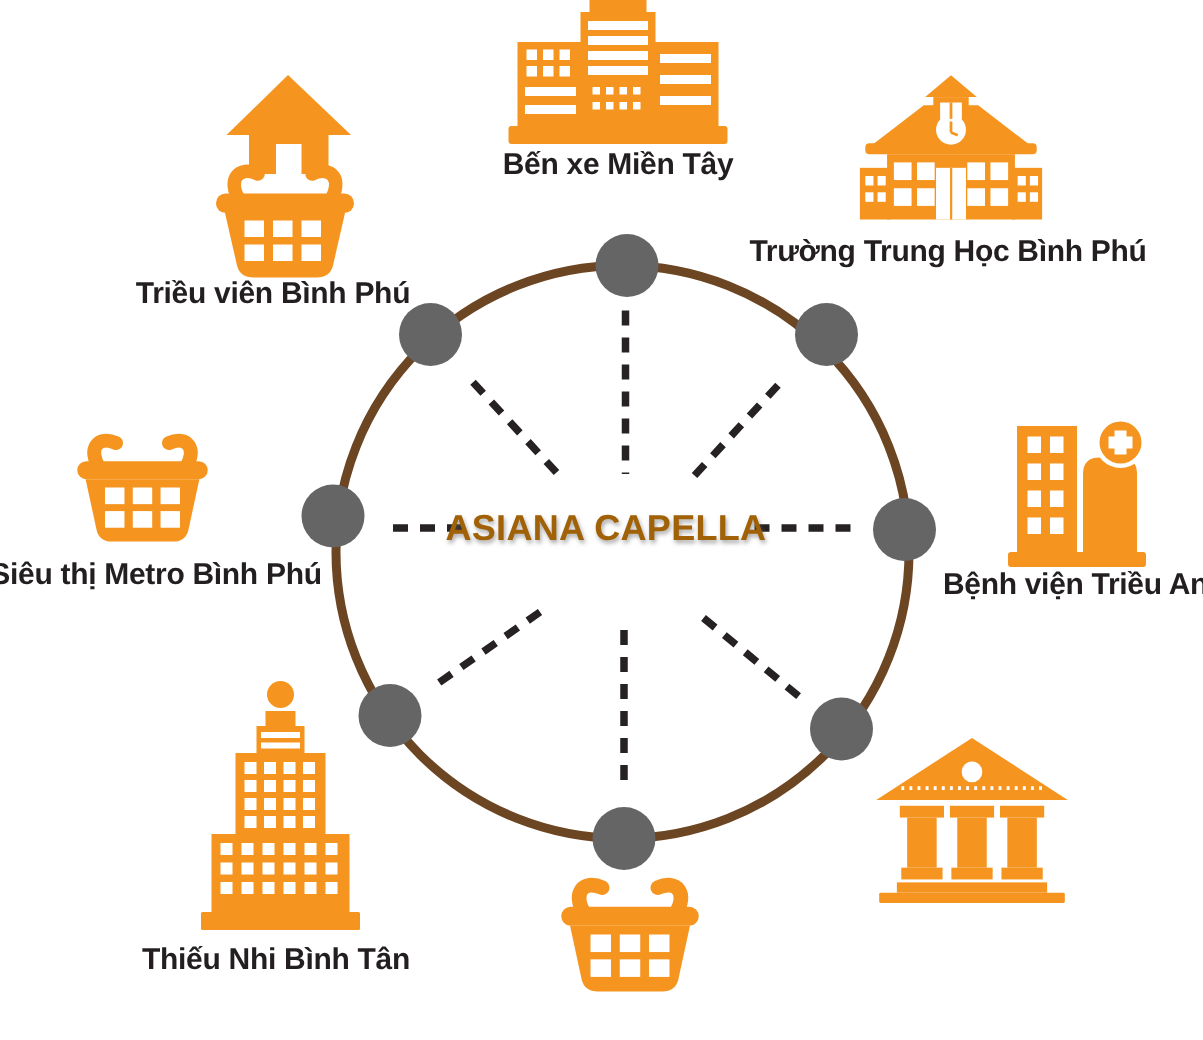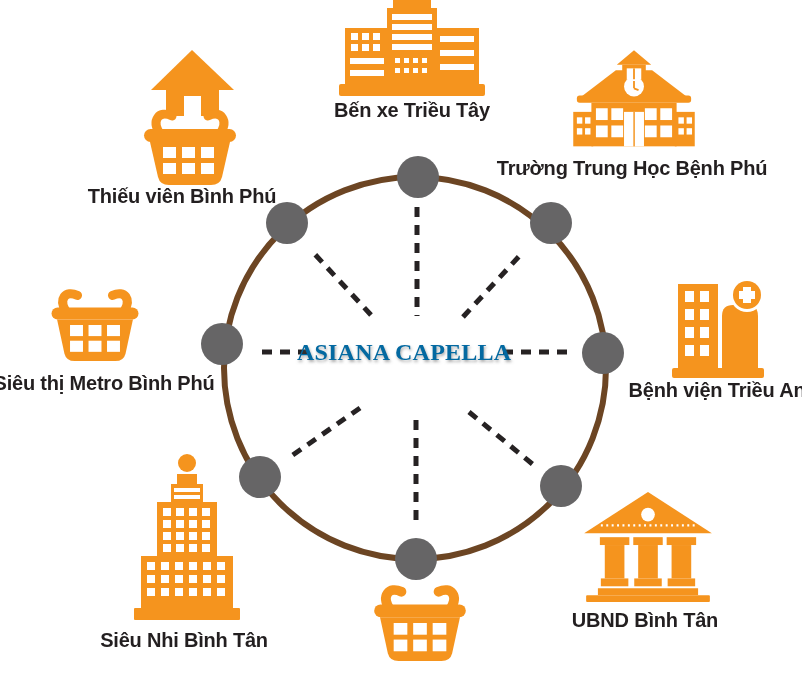--- a/index.html
+++ b/index.html
@@ -21,25 +21,24 @@
     color:#231F20;
     letter-spacing:-0.2px;
     white-space:nowrap;
   }
   .center-title{
     position:absolute;
     left:297px;top:339px;width:212px;
     text-align:center;
     font-weight:700;
     font-size:24px;
-    color:#0369a1;
+    color:#a16207;
     letter-spacing:0.2px;
     text-shadow:1px 2px 3px rgba(100,100,100,0.55);
     white-space:nowrap;
-    font-family:Liberation Serif, serif;
   }
 </style>
 </head>
 <body>
 
 <div class="canvas">
 
   <svg class="diagram-svg" width="802" height="693" viewBox="0 0 802 693">
     <circle cx="415" cy="368" r="191" fill="none" stroke="#6C4523" stroke-width="6"></circle>
     <g stroke="#262223" stroke-width="5" stroke-dasharray="10 8">
@@ -93,21 +92,21 @@
       <rect x="14" y="44" width="7" height="7"></rect>
         <rect x="25" y="44" width="7" height="7"></rect>
         <rect x="36" y="44" width="7" height="7"></rect>
       <rect x="13" y="58" width="34" height="6"></rect>
         <rect x="13" y="70" width="34" height="6"></rect>
       <rect x="103" y="36" width="34" height="6"></rect>
         <rect x="103" y="50" width="34" height="6"></rect>
         <rect x="103" y="64" width="34" height="6"></rect>
     </g>
   </svg>
-  <div class="poi-label" style="left:292px;top:99px;width:240px">Bến xe Triều Tây</div>
+  <div class="poi-label" style="left:292px;top:99px;width:240px">Bến xe Miền Tây</div>
 
   <svg class="poi-icon" style="left:566px;top:50px" width="136" height="102" viewBox="0 0 150 112">
     <g fill="#F5941E">
       <polygon points="75,0 94,16 56,16"></polygon>
       <rect x="62" y="16" width="26" height="20"></rect>
       <polygon points="55,22 95,22 134,52 16,52"></polygon>
       <rect x="12" y="50" width="126" height="8" rx="3"></rect>
       <rect x="28" y="58" width="94" height="48"></rect>
       <rect x="8" y="68" width="22" height="38"></rect>
       <rect x="120" y="68" width="22" height="38"></rect>
@@ -132,21 +131,21 @@
         <rect x="133" y="74" width="6" height="7"></rect>
       <rect x="124" y="86" width="6" height="7"></rect>
         <rect x="133" y="86" width="6" height="7"></rect>
     </g>
     <g fill="#F5941E">
       <rect x="74" y="20" width="2" height="12"></rect>
       <rect x="74.3" y="68" width="1.6" height="38"></rect>
     </g>
     <path d="M75,42 V34 M75,42 L80,44" stroke="#F5941E" stroke-width="2" fill="none"></path>
   </svg>
-  <div class="poi-label" style="left:482px;top:157px;width:300px">Trường Trung Học Bệnh Phú</div>
+  <div class="poi-label" style="left:482px;top:157px;width:300px">Trường Trung Học Bình Phú</div>
 
   <svg class="poi-icon" style="left:672px;top:278px" width="92" height="100" viewBox="0 0 92 100">
     <g fill="#F5941E">
       <rect x="6" y="6" width="40" height="86"></rect>
       <path d="M50,92 V38 Q50,27 61,27 H75 Q86,27 86,38 V92 Z"></path>
       <rect x="0" y="90" width="92" height="10" rx="2"></rect>
     </g>
     <g fill="#ffffff">
       <rect x="13" y="13" width="9" height="11"></rect>
         <rect x="28" y="13" width="9" height="11"></rect>
@@ -177,21 +176,20 @@
         <rect x="51" y="88" width="28" height="8"></rect>
       <rect x="84" y="46" width="30" height="8"></rect>
         <rect x="89" y="54" width="20" height="34"></rect>
         <rect x="85" y="88" width="28" height="8"></rect>
       <rect x="14" y="98" width="102" height="7"></rect>
       <rect x="2" y="105" width="126" height="7" rx="1"></rect>
     </g>
     <line x1="17" y1="34" x2="113" y2="34" stroke="#ffffff" stroke-width="2.5" stroke-dasharray="2 3.5"></line>
     <circle cx="65" cy="23" r="7" fill="#ffffff"></circle>
   </svg>
-  <div class="poi-label" style="left:545px;top:609px;width:200px">UBND Bình Tân</div>
 
   <svg class="poi-icon" style="left:368px;top:584px" width="104" height="78" viewBox="0 0 104 80">
     <g stroke="#F5941E" stroke-width="10" fill="none" stroke-linecap="round">
       <path d="M21,26 C12,12 20,2 33,8"></path>
       <path d="M83,26 C92,12 84,2 71,8"></path>
     </g>
     <rect x="5" y="21" width="94" height="13" rx="6.5" fill="#F5941E"></rect>
     <path d="M11,34 H93 L85,71 Q83,79 74,79 H30 Q21,79 19,71 Z" fill="#F5941E"></path>
     <g fill="#ffffff">
       <rect x="25" y="40" width="14" height="12"></rect>
@@ -245,21 +243,21 @@
         <rect x="90" y="121" width="8" height="8"></rect>
       <rect x="20" y="134" width="8" height="8"></rect>
         <rect x="34" y="134" width="8" height="8"></rect>
         <rect x="48" y="134" width="8" height="8"></rect>
         <rect x="62" y="134" width="8" height="8"></rect>
         <rect x="76" y="134" width="8" height="8"></rect>
         <rect x="90" y="134" width="8" height="8"></rect>
     </g>
   </svg>
   <div class="poi-label" style="left:84px;top:629px;width:200px">
-    <div>Siêu Nhi Bình Tân</div>
+    <div>Thiếu Nhi Bình Tân</div>
   </div>
 
   <svg class="poi-icon" style="left:46px;top:288px" width="98" height="74" viewBox="0 0 104 80">
     <g stroke="#F5941E" stroke-width="10" fill="none" stroke-linecap="round">
       <path d="M21,26 C12,12 20,2 33,8"></path>
       <path d="M83,26 C92,12 84,2 71,8"></path>
     </g>
     <rect x="5" y="21" width="94" height="13" rx="6.5" fill="#F5941E"></rect>
     <path d="M11,34 H93 L85,71 Q83,79 74,79 H30 Q21,79 19,71 Z" fill="#F5941E"></path>
     <g fill="#ffffff">
@@ -285,15 +283,15 @@
     <path d="M14,94 H94 L86,129 Q84,137 75,137 H33 Q24,137 22,129 Z" fill="#F5941E"></path>
     <g fill="#ffffff">
       <rect x="27" y="99" width="13" height="11"></rect>
         <rect x="46" y="99" width="13" height="11"></rect>
         <rect x="65" y="99" width="13" height="11"></rect>
       <rect x="27" y="115" width="13" height="11"></rect>
         <rect x="46" y="115" width="13" height="11"></rect>
         <rect x="65" y="115" width="13" height="11"></rect>
     </g>
   </svg>
-  <div class="poi-label" style="left:62px;top:185px;width:240px">Thiếu viên Bình Phú</div>
+  <div class="poi-label" style="left:62px;top:185px;width:240px">Triều viên Bình Phú</div>
 
 </div>
 
 </body></html>

